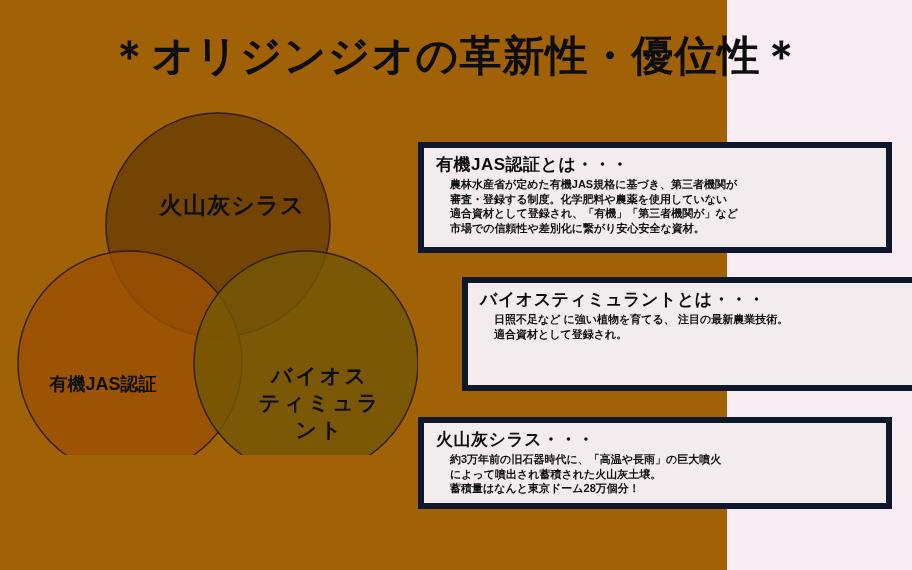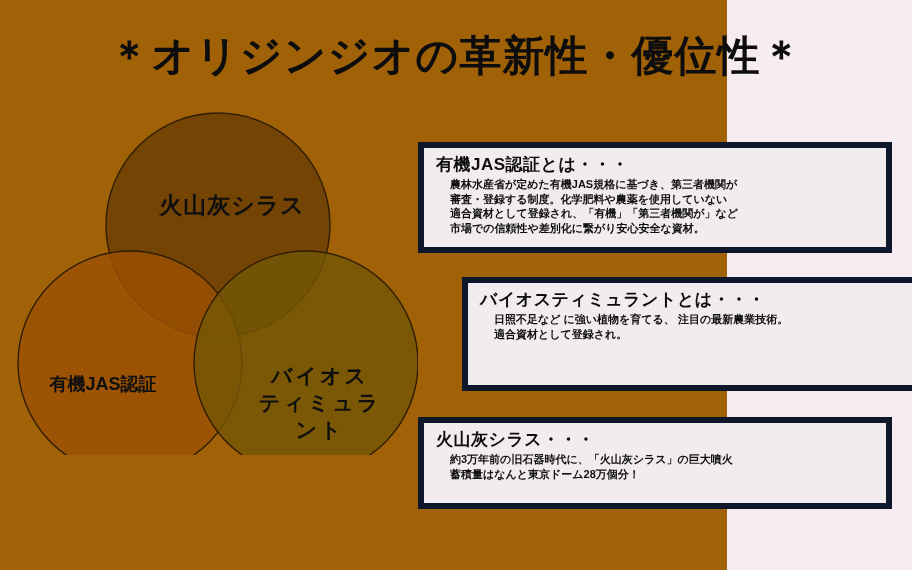--- a/index.html
+++ b/index.html
@@ -153,18 +153,19 @@
     <div class="box-title">バイオスティミュラントとは・・・</div>
     <div class="box-body">
       <div>日照不足など に強い植物を育てる、 注目の最新農業技術。</div>
       <div>適合資材として登録され。</div>
     </div>
   </div>
 
   <div class="infobox" id="box-shira">
     <div class="box-title">火山灰シラス・・・</div>
     <div class="box-body">
-      <div>約3万年前の旧石器時代に、「火山灰シラス」の巨大噴火</div>
+      <div>約3万年前の旧石器時代に、「高温や長雨」の巨大噴火</div>
+      <div>によって噴出され蓄積された火山灰土壌。</div>
       <div>蓄積量はなんと東京ドーム28万個分！</div>
     </div>
   </div>
 
 </div>
 
 </body></html>

